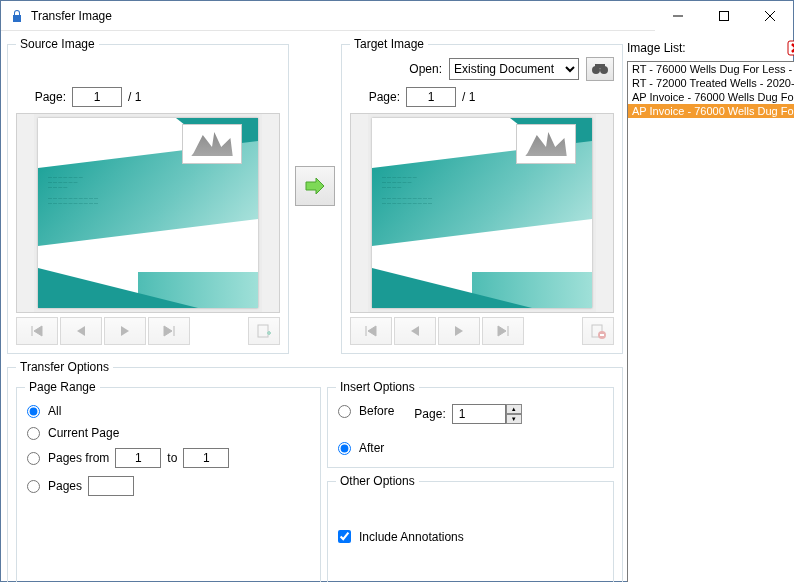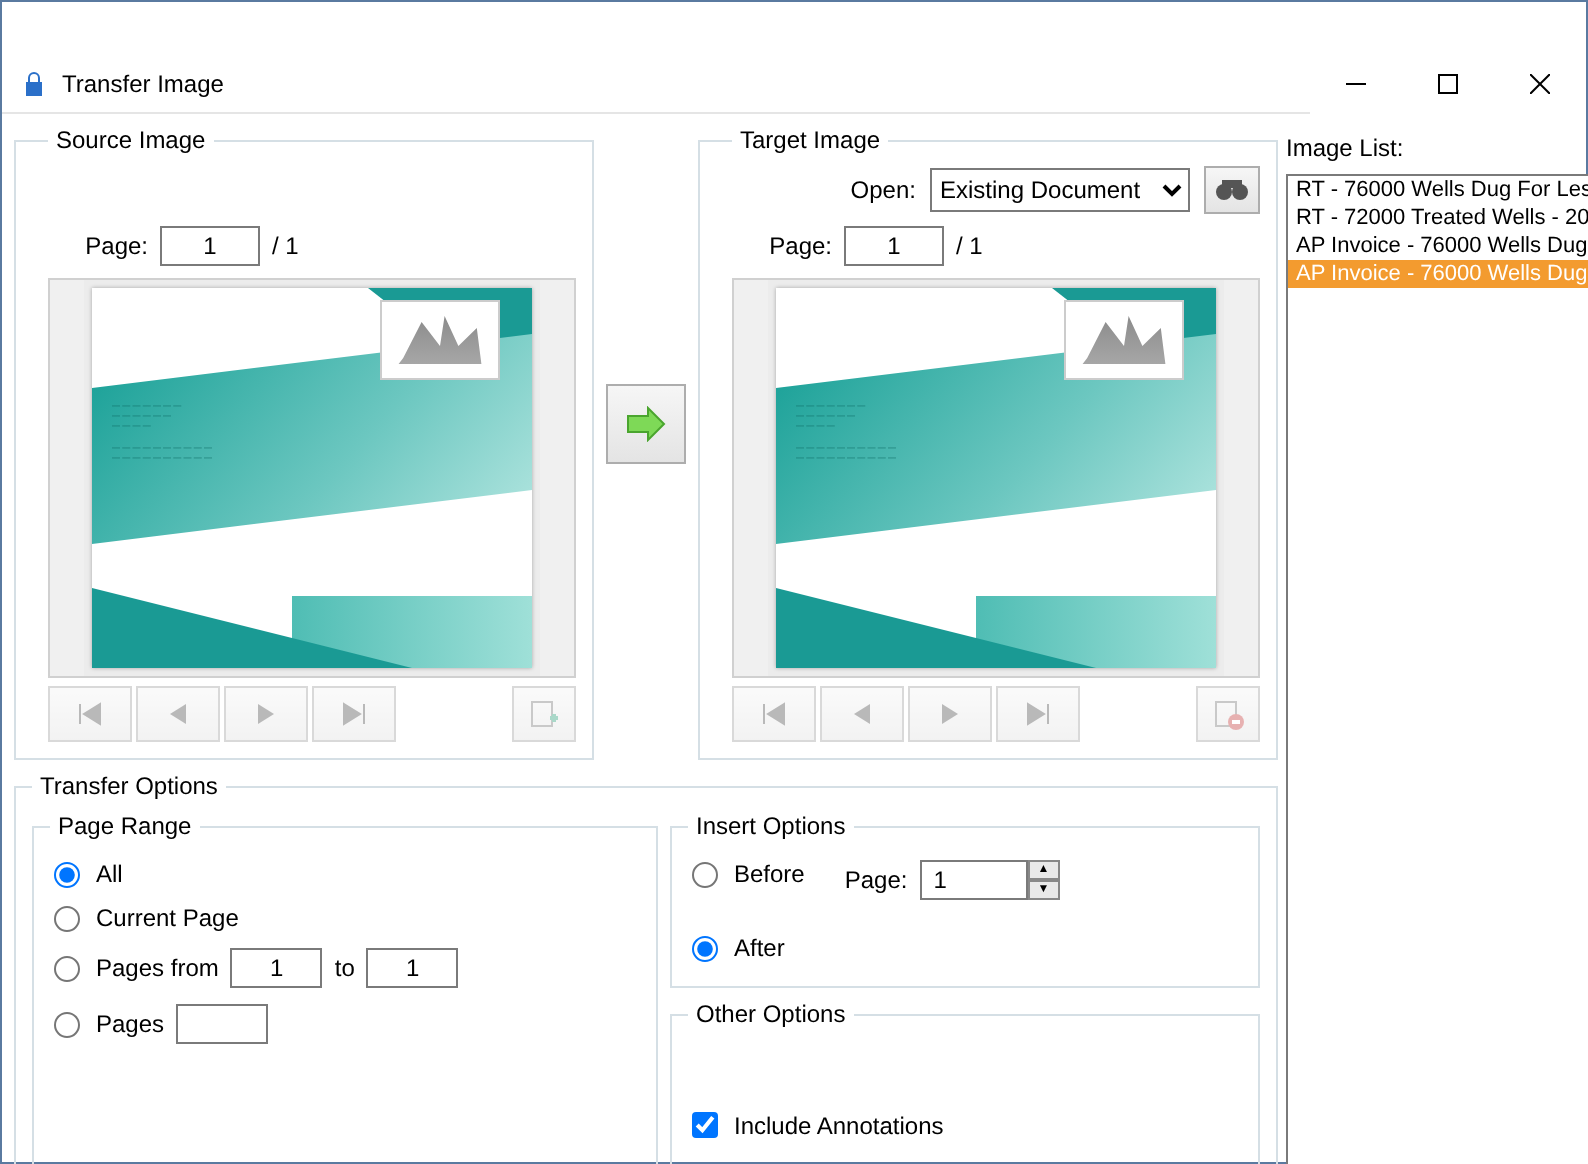--- a/index.html
+++ b/index.html
@@ -1,28 +1,28 @@
 <!DOCTYPE html>
 <html><head>
 <meta charset="utf-8">
 <style>
   * { box-sizing: border-box; }
   body { margin:0; font-family:"Segoe UI",Tahoma,sans-serif; font-size:12px; background:#fff; color:#000; }
   .window { width:794px; height:582px; border:1px solid #5a7aa0; display:flex; flex-direction:column; background:#fff; }
-  .titlebar { height:30px; display:flex; align-items:center; padding:0 0 0 8px; border-bottom:1px solid #e5e5e5;margin-top:26px; }
+  .titlebar { height:30px; display:flex; align-items:center; padding:0 0 0 8px; border-bottom:1px solid #e5e5e5; }
   .titlebar .app-icon { width:16px; height:16px; margin-right:6px; display:flex; align-items:center; justify-content:center; }
   .titlebar .title { flex:1; font-size:12px; }
   .tb-btn { width:46px; height:30px; display:flex; align-items:center; justify-content:center; background:#fff; }
   .content { flex:1; display:flex; padding:6px 6px 0 6px; gap:4px; position:relative; }
   .left-col { flex:1; display:flex; flex-direction:column; gap:6px; }
   .right-col { width:180px; display:flex; flex-direction:column; }
   fieldset { border:1px solid #d5dfe5; border-radius:0; padding:6px 8px 8px 8px; margin:0; }
   legend { padding:0 4px; font-size:12px; }
   .top-row { display:flex; gap:4px; }
-  .panel { flex:1;padding-left:16px; }
+  .panel { flex:1; }
   .open-row { display:flex; align-items:center; justify-content:flex-end; gap:7px; margin-bottom:4px; height:24px; }
   .open-row select { height:22px; font-size:12px; border:1px solid #7a7a7a; background:#fff; width:130px; }
   .bino-btn { width:28px; height:24px; border:1px solid #adadad; background:linear-gradient(#f6f6f6,#e4e4e4); display:flex; align-items:center; justify-content:center; }
   .page-row { display:flex; align-items:center; gap:6px; margin-bottom:4px; height:24px; }
   .page-row .lbl { width:50px; text-align:right; }
   .page-row input { width:50px; height:20px; text-align:center; border:1px solid #7a7a7a; font-size:12px; }
   .page-row .of { }
   .preview { width:100%; height:200px; background:#ececec; border:1px solid #d0d0d0; display:flex; position:relative; }
   .scrollspace { width:17px; background:#f0f0f0; }
   .doc-wrap { flex:1; display:flex; align-items:flex-start; justify-content:center; padding:4px; }

